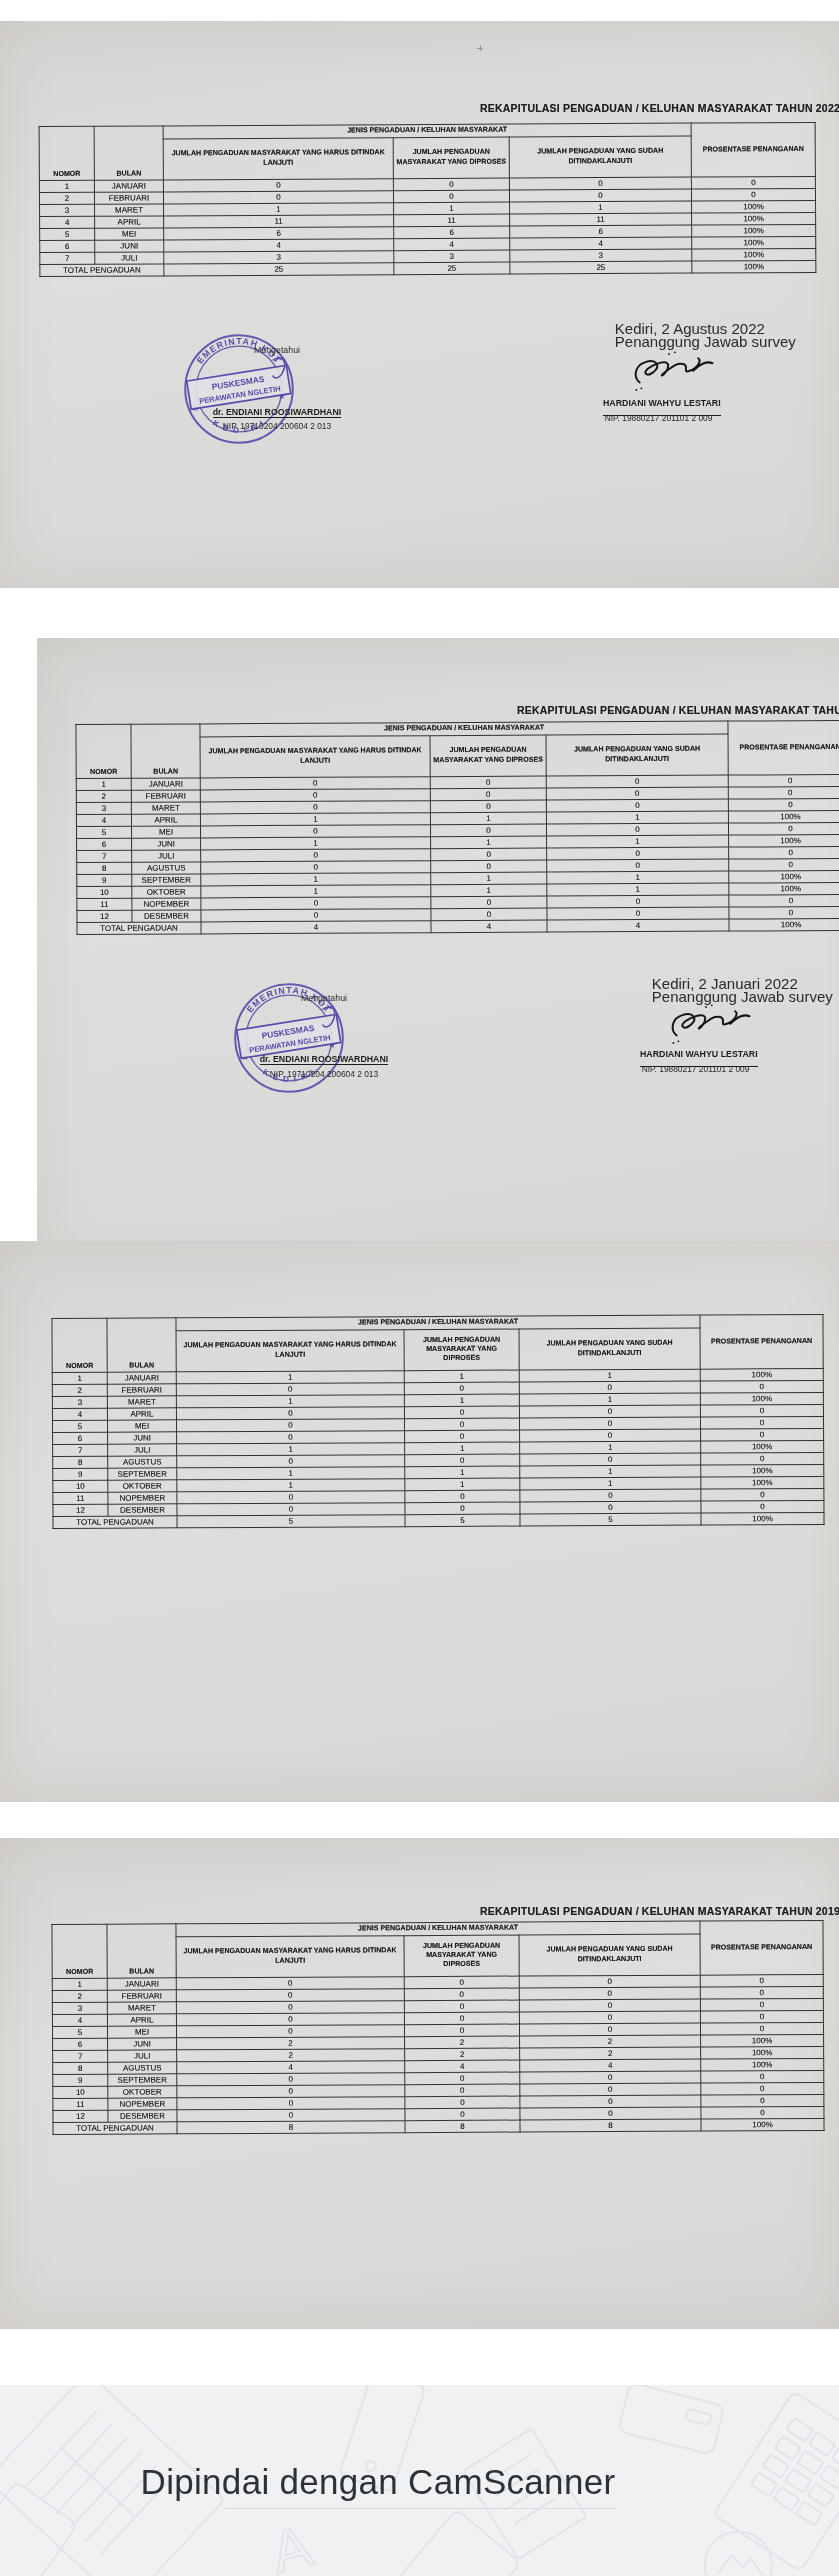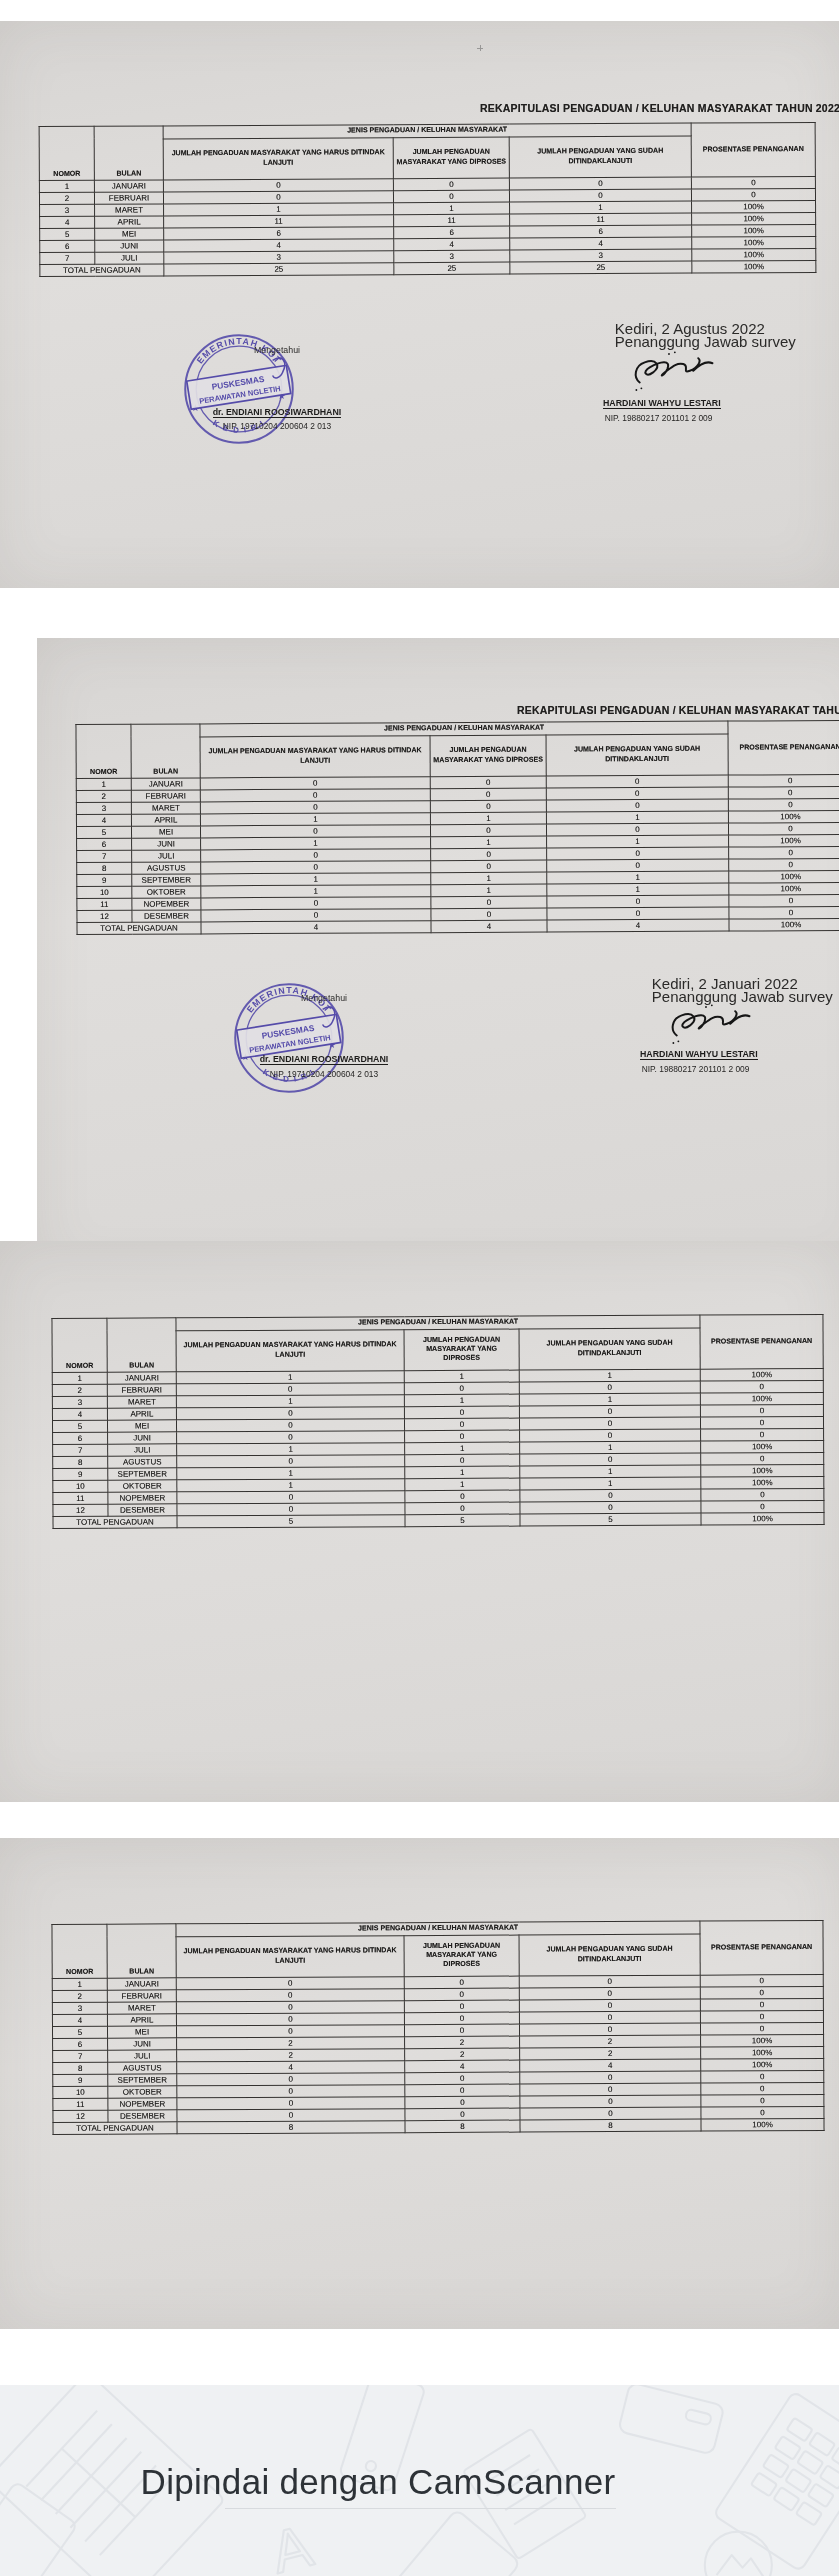--- a/index.html
+++ b/index.html
@@ -28,21 +28,21 @@
           font-size:8.8px; color:#2b2a29; }
   .stamp { position:absolute; opacity:.93; }
   .sig-name { position:absolute; left:0; width:100%; text-align:center;
               font-weight:bold; font-size:8.8px; color:#1d1c1b; }
   .sig-name span { border-bottom:1.2px solid #1d1c1b; padding-bottom:0.4px; }
   .sig-nip { position:absolute; left:0; width:100%; text-align:center;
              font-size:8.4px; color:#272625; }
   .sig-right { position:absolute; width:227px; height:109px; }
   .sr-line { position:absolute; left:11.8px; font-size:15px; color:#2b2a29; white-space:nowrap;text-align:right; }
   .sr-name { position:absolute; left:0; font-weight:bold; font-size:8.8px; color:#1d1c1b; white-space:nowrap; }
-  .sr-name span { border-bottom:1.2px solid #1d1c1b; padding-bottom:0; }
+  .sr-name span { border-bottom:1.2px solid #1d1c1b; padding-bottom:7px; }
   .sr-nip { position:absolute; left:1.7px; font-size:8.4px; color:#272625; white-space:nowrap; }
   .squiggle { position:absolute; }
   
   .artifact { position:absolute; width:5.9px; height:5.9px; opacity:.55; }
   .artifact:before { content:""; position:absolute; left:0; top:2.5px; width:5.9px; height:0.8px; background:#666; }
   .artifact:after  { content:""; position:absolute; left:2.5px; top:0; width:0.8px; height:5.9px; background:#666; }
   
   .footer { position:absolute; top:2385px; left:0; width:840px; height:191px;
             background:#eff1f3; overflow:hidden; }
   .footer-doodles { position:absolute; top:0; left:0; }
@@ -496,20 +496,21 @@
         <td>5</td>
         <td>5</td>
         <td>5</td>
         <td>100%</td>
       </tr>
     </tfoot>
   </table>
 </div>
 
 <div class="page" style="top:1838px;height:491px;">
+  <div class="page-title" style="top:67px;">REKAPITULASI PENGADUAN / KELUHAN MASYARAKAT TAHUN 2019</div>
 
   <table class="tbl" style="top:84px;left:52px;width:771px;">
     <colgroup>
         <col style="width:55px">
         <col style="width:69px">
         <col style="width:228px">
         <col style="width:115px">
         <col style="width:181px">
         <col style="width:123px">
       </colgroup>

